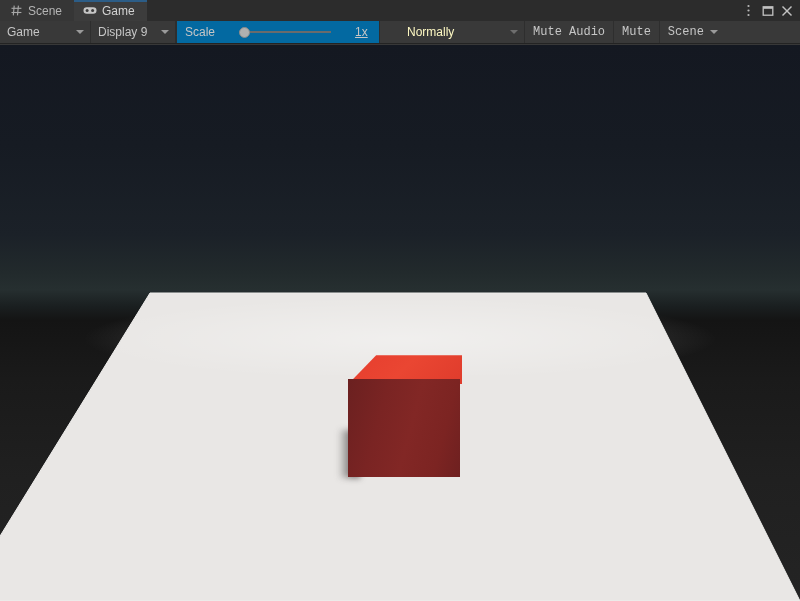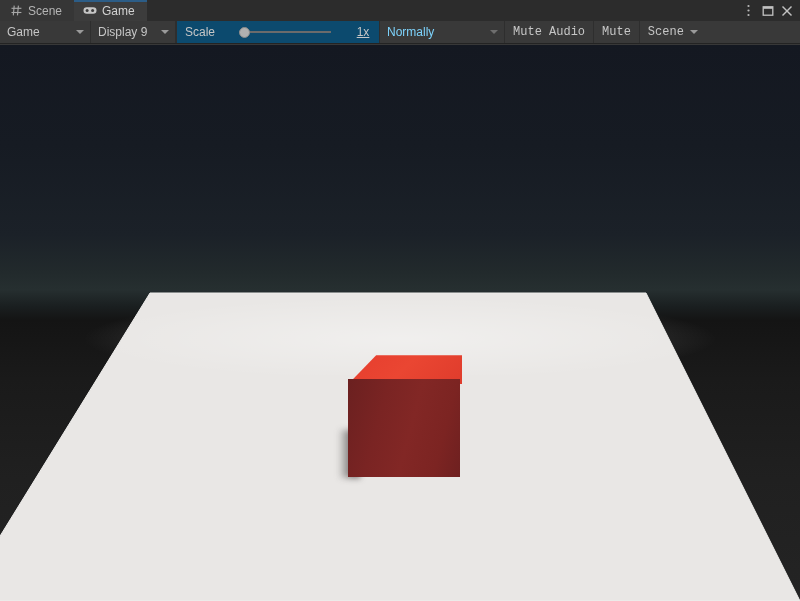--- a/index.html
+++ b/index.html
@@ -2,21 +2,21 @@
 <html><head>
 <meta charset="utf-8">
 <style>
   * { box-sizing: border-box; margin: 0; padding: 0; }
   html, body {
     width: 800px; height: 601px;
     background: #383838;
     font-family: "Liberation Sans", sans-serif;
     overflow: hidden;
   }
-  .window { position: relative; width: 800px; height: 601px; background: #383838; text-align: center; }
+  .window { position: relative; width: 800px; height: 601px; background: #383838; }
 
   
   .tabstrip {
     position: relative; height: 21px; width: 100%;
     background: #2c2c2c;
     display: flex; align-items: stretch;
   }
   .tab {
     display: flex; align-items: center; gap: 5px;
     padding: 0 12px 0 9px;
@@ -49,32 +49,32 @@
     display: flex; align-items: stretch;
     border-bottom: 1px solid #232323;
     font-size: 12px; color: #c4c4c4;
   }
   .tb-sep { width: 1px; background: #2e2e2e; }
   .tb-dropdown {
     display: flex; align-items: center; justify-content: space-between;
     padding: 0 6px 0 7px; cursor: pointer; background: #393939;
     color: #c6c6c6; gap: 8px;
   }
-  .tb-dropdown.disabled { color: #7dd3fc; }
+  .tb-dropdown.disabled { color: #fef9c3; margin-left: 20px; }
   .caret {
     width: 0; height: 0; border-left: 4px solid transparent; border-right: 4px solid transparent;
     border-top: 4px solid #9a9a9a; flex: none;
   }
   .tb-dropdown.disabled .caret { border-top-color: #6e6e6e; }
   .tb-btn {
     display: flex; align-items: center; padding: 0 8px; cursor: pointer;
     color: #c6c6c6; background: #393939; font-family: Liberation Mono, monospace;
   }
   .scalebox {
-    display: flex; align-items: center; gap: 24px; padding: 0 8px; background: #0c4a6e;
+    display: flex; align-items: center; gap: 24px; padding: 0 8px; background: #0369a1;
   }
   .scale-label { color: #c6c6c6; }
   .slider { position: relative; width: 92px; height: 14px; display: flex; align-items: center; cursor: pointer; }
   .slider-track { position: absolute; left: 0; right: 0; height: 2px; background: #6b6b6b; }
   .slider-knob {
     position: absolute; left: 0px; width: 11px; height: 11px; border-radius: 50%;
     background: #b0b0b0; border: 1px solid #8a8a8a;
   }
   .scale-value { color: #c6c6c6; min-width: 16px; text-decoration: underline; }
   .gizmo-caret-wrap { display: flex; align-items: center; padding: 0 7px 0 2px; cursor: pointer; }

